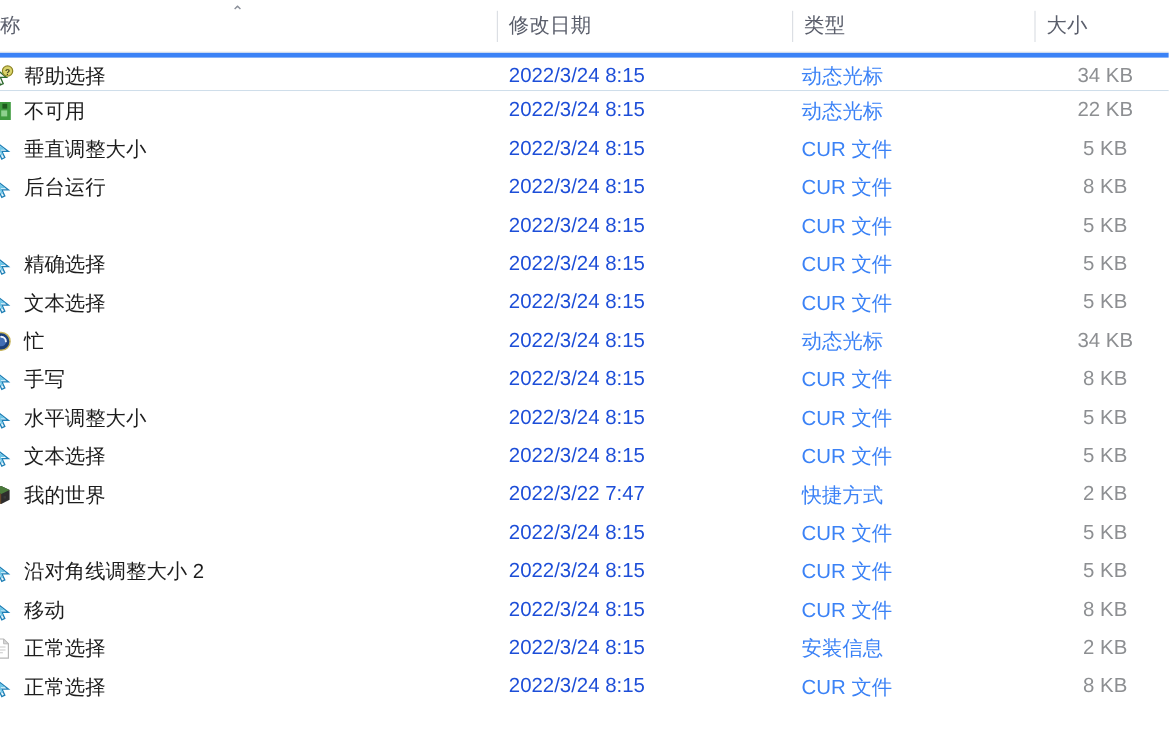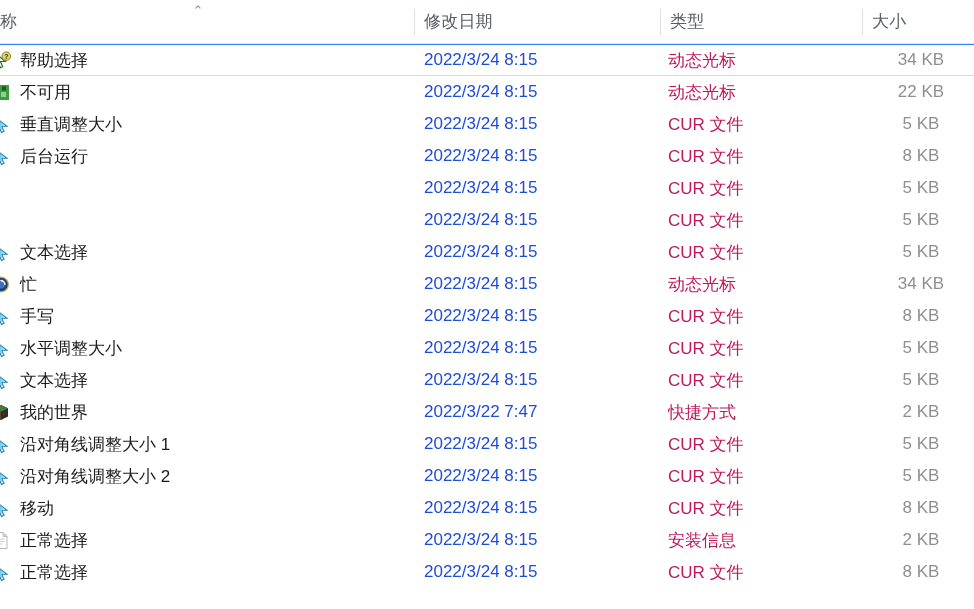--- a/index.html
+++ b/index.html
@@ -72,21 +72,21 @@
   }
   .row {
     position: relative;
     height: 32px;
     box-sizing: border-box;
     cursor: default;
     background: #ffffff;
   }
   .row.hovered {
     background: #ffffff;
-    border-top: 1px solid #3b82f6;
+    border-top: 4px solid #3b82f6;
     border-bottom: 1px solid #cfdeea;
   }
   .cell {
     position: absolute;
     top: 0;
     height: 32px;
     display: flex;
     align-items: center;
     font-size: 17px;
     white-space: nowrap;
@@ -100,21 +100,21 @@
     color: #1d1d1d;
   }
   .cell-date {
     left: 424px;
     width: 230px;
     color: #1d4ed8;
   }
   .cell-type {
     left: 668px;
     width: 190px;
-    color: #be185d;
+    color: #3b82f6;
   }
   .cell-size {
     left: 868px;
     width: 120px;
     color: #8d8f92;
     justify-content: flex-start;
   }
   .size-inner {
     position: relative;
     left: 0px;
@@ -245,20 +245,29 @@
         </div>
       </div>
       <div class="row">
         <div class="cell cell-date">2022/3/24 8:15</div>
         <div class="cell cell-type">CUR 文件</div>
         <div class="cell cell-size">
           <span class="size-inner">5 KB</span>
         </div>
       </div>
       <div class="row">
+        <div class="cell cell-name">
+          <span class="icon-wrap">
+            <svg viewBox="0 0 20 20">
+              <path d="M3 2 L3 16 L7 12 L9.5 17.5 L12 16.3 L9.6 11.2 L15 11.2 Z" fill="#eaf6fc" stroke="#1f7fb5" stroke-width="1.1"></path>
+              <path d="M4.2 4 L4.2 13.2 L7.3 10.2 L9.4 14.8 L10.6 14.2 L8.6 9.8 L12.6 9.8 Z" fill="#6ec6e8"></path>
+            </svg>
+          </span>
+          <span class="name-text">精确选择</span>
+        </div>
         <div class="cell cell-date">2022/3/24 8:15</div>
         <div class="cell cell-type">CUR 文件</div>
         <div class="cell cell-size">
           <span class="size-inner">5 KB</span>
         </div>
       </div>
       <div class="row">
         <div class="cell cell-name">
           <span class="icon-wrap">
             <svg viewBox="0 0 20 20">
@@ -352,29 +361,20 @@
           </span>
           <span class="name-text">我的世界</span>
         </div>
         <div class="cell cell-date">2022/3/22 7:47</div>
         <div class="cell cell-type">快捷方式</div>
         <div class="cell cell-size">
           <span class="size-inner">2 KB</span>
         </div>
       </div>
       <div class="row">
-        <div class="cell cell-name">
-          <span class="icon-wrap">
-            <svg viewBox="0 0 20 20">
-              <path d="M3 2 L3 16 L7 12 L9.5 17.5 L12 16.3 L9.6 11.2 L15 11.2 Z" fill="#eaf6fc" stroke="#1f7fb5" stroke-width="1.1"></path>
-              <path d="M4.2 4 L4.2 13.2 L7.3 10.2 L9.4 14.8 L10.6 14.2 L8.6 9.8 L12.6 9.8 Z" fill="#6ec6e8"></path>
-            </svg>
-          </span>
-          <span class="name-text">沿对角线调整大小 1</span>
-        </div>
         <div class="cell cell-date">2022/3/24 8:15</div>
         <div class="cell cell-type">CUR 文件</div>
         <div class="cell cell-size">
           <span class="size-inner">5 KB</span>
         </div>
       </div>
       <div class="row">
         <div class="cell cell-name">
           <span class="icon-wrap">
             <svg viewBox="0 0 20 20">

